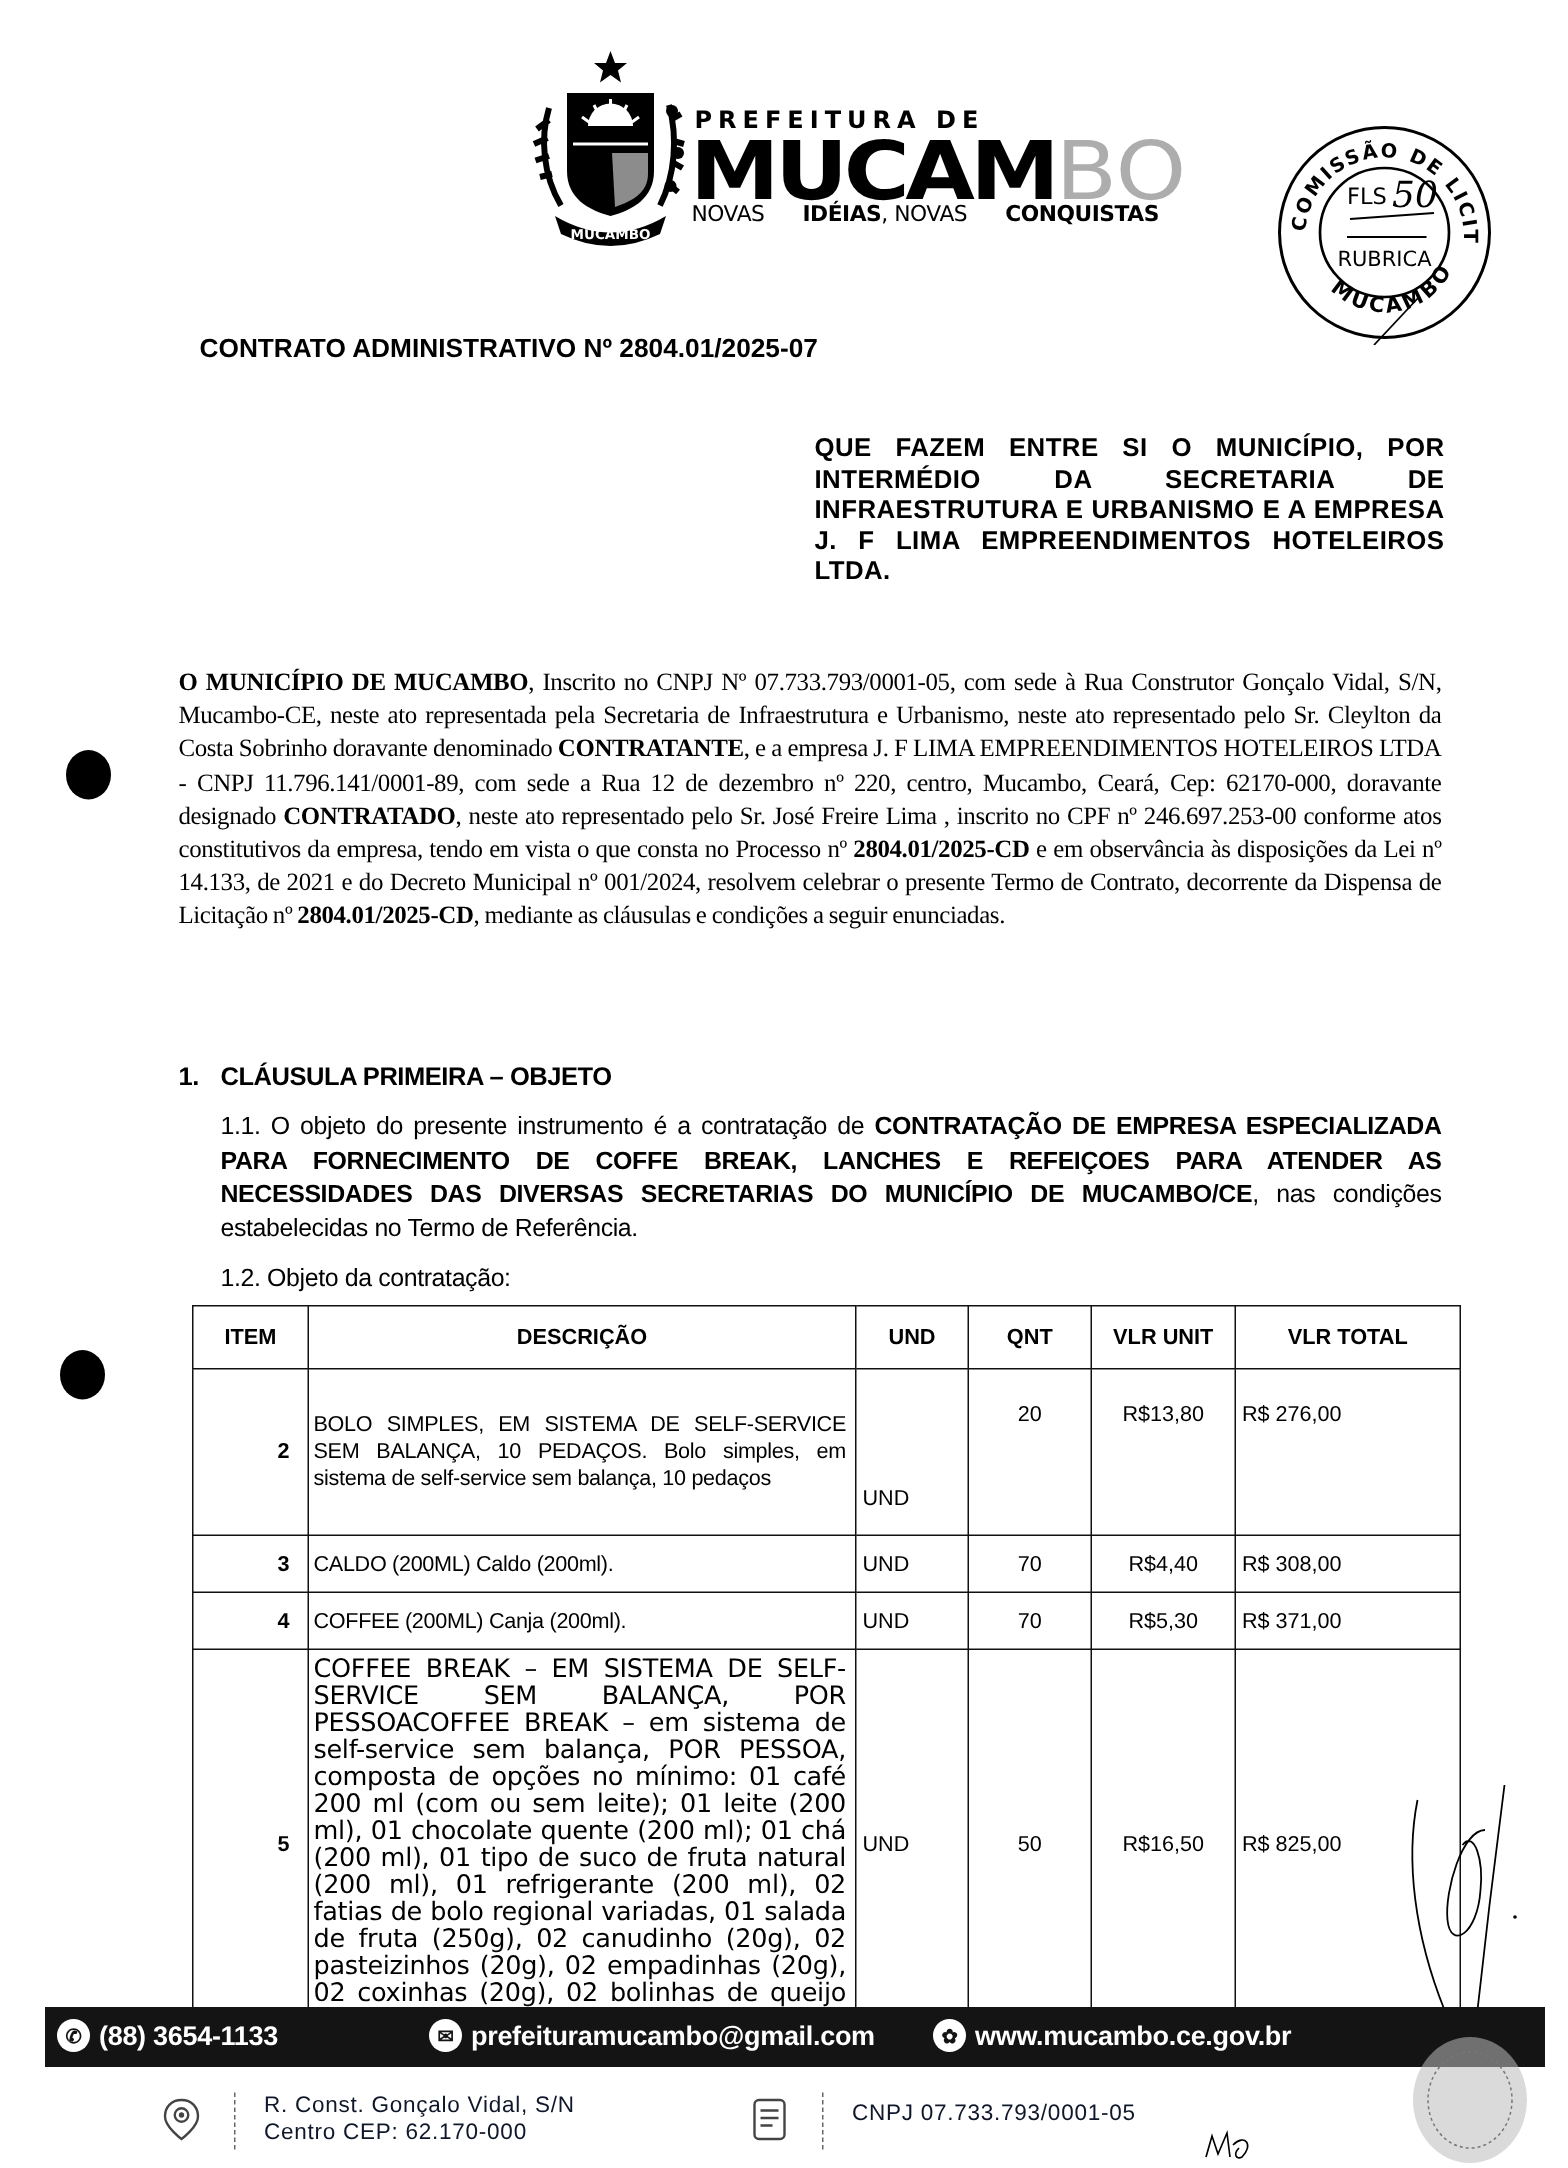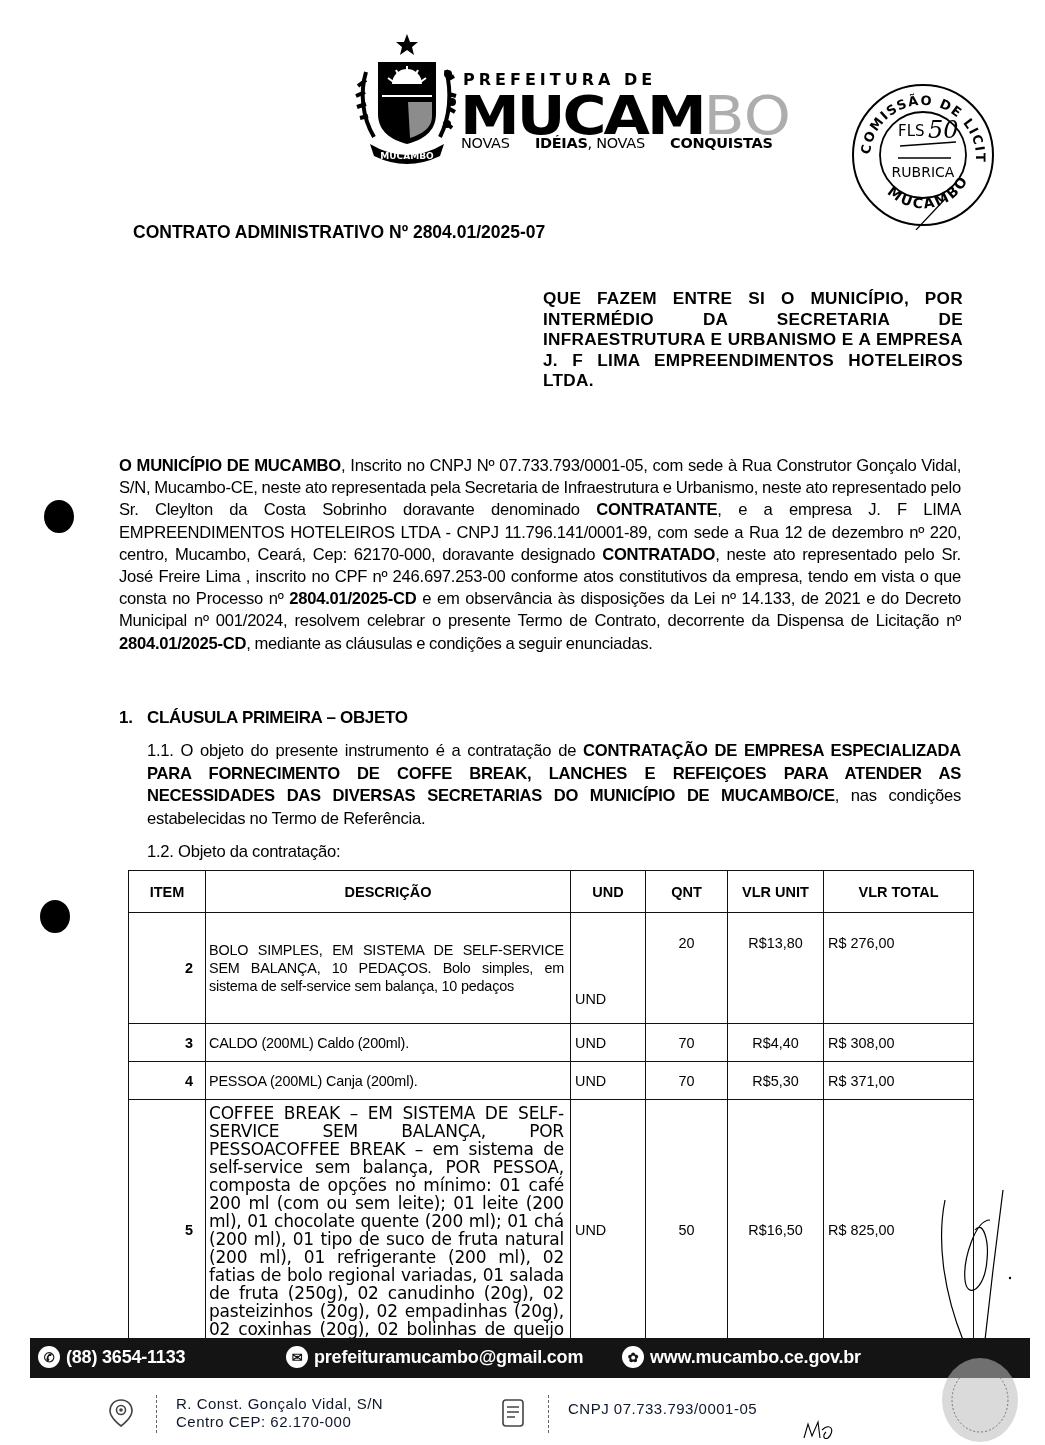--- a/index.html
+++ b/index.html
@@ -18,21 +18,21 @@
   
   .stamp { left: 848px; top: 80px; width: 150px; height: 150px; }
 
   
   .title { left: 133px; top: 222px; font-size: 17.5px; font-weight: 700; white-space: nowrap; font-family: "Liberation Sans", sans-serif; }
 
   
   .preamble { left: 543px; top: 288px; width: 420px; font-size: 17.2px; font-weight: 700; line-height: 20.5px; text-align: justify; text-align-last: left; font-family: "Liberation Sans", sans-serif; letter-spacing: 0.3px; }
 
   
-  .para { left: 119px; top: 444px; width: 842px; font-size: 16.6px; line-height: 22.2px; text-align: justify; font-family: Liberation Sans, sans-serif; letter-spacing: -0.25px; word-spacing: -0.5px; margin-top: 11px; }
+  .para { left: 119px; top: 444px; width: 842px; font-size: 16.6px; line-height: 22.2px; text-align: justify; font-family: Liberation Serif, serif; letter-spacing: -0.25px; word-spacing: -0.5px; }
   .para b { font-weight: 700; }
 
   
   .clause-h { left: 119px; top: 708px; font-size: 17px; font-weight: 700; white-space: nowrap; letter-spacing: -0.3px; }
   .clause-h .num { display: inline-block; width: 28px; }
   .sub1 { left: 147px; top: 740px; width: 814px; font-size: 16.6px; line-height: 22.5px; text-align: justify; letter-spacing: -0.25px; }
   .sub1 b { font-weight: 700; margin-top: 15px; }
   .sub2 { left: 147px; top: 842px; font-size: 16.6px; letter-spacing: -0.25px; white-space: nowrap; }
 
   
@@ -157,21 +157,21 @@
     <tr class="row3">
       <td class="item" style="font-weight:700">3</td>
       <td class="desc" style="padding-top:0;padding-bottom:0">CALDO (200ML) Caldo (200ml).</td>
       <td>UND</td>
       <td class="c">70</td>
       <td class="c">R$4,40</td>
       <td class="total">R$ 308,00</td>
     </tr>
     <tr class="row4">
       <td class="item">4</td>
-      <td class="desc" style="padding-top:0;padding-bottom:0">PESSOA (200ML) Canja (200ml).</td>
+      <td class="desc" style="padding-top:0;padding-bottom:0">COFFEE (200ML) Canja (200ml).</td>
       <td>UND</td>
       <td class="c">70</td>
       <td class="c">R$5,30</td>
       <td class="total">R$ 371,00</td>
     </tr>
     <tr class="row5">
       <td class="item">5</td>
       <td class="desc">COFFEE BREAK – EM SISTEMA DE SELF-SERVICE SEM BALANÇA, POR PESSOACOFFEE BREAK – em sistema de self-service sem balança, POR PESSOA, composta de opções no mínimo: 01 café 200 ml (com ou sem leite); 01 leite (200 ml), 01 chocolate quente (200 ml); 01 chá (200 ml), 01 tipo de suco de fruta natural (200 ml), 01 refrigerante (200 ml), 02 fatias de bolo regional variadas, 01 salada de fruta (250g), 02 canudinho (20g), 02 pasteizinhos (20g), 02 empadinhas (20g), 02 coxinhas (20g), 02 bolinhas de queijo (20g), 01 pão (forma ou pão</td>
       <td>UND</td>
       <td class="c">50</td>

